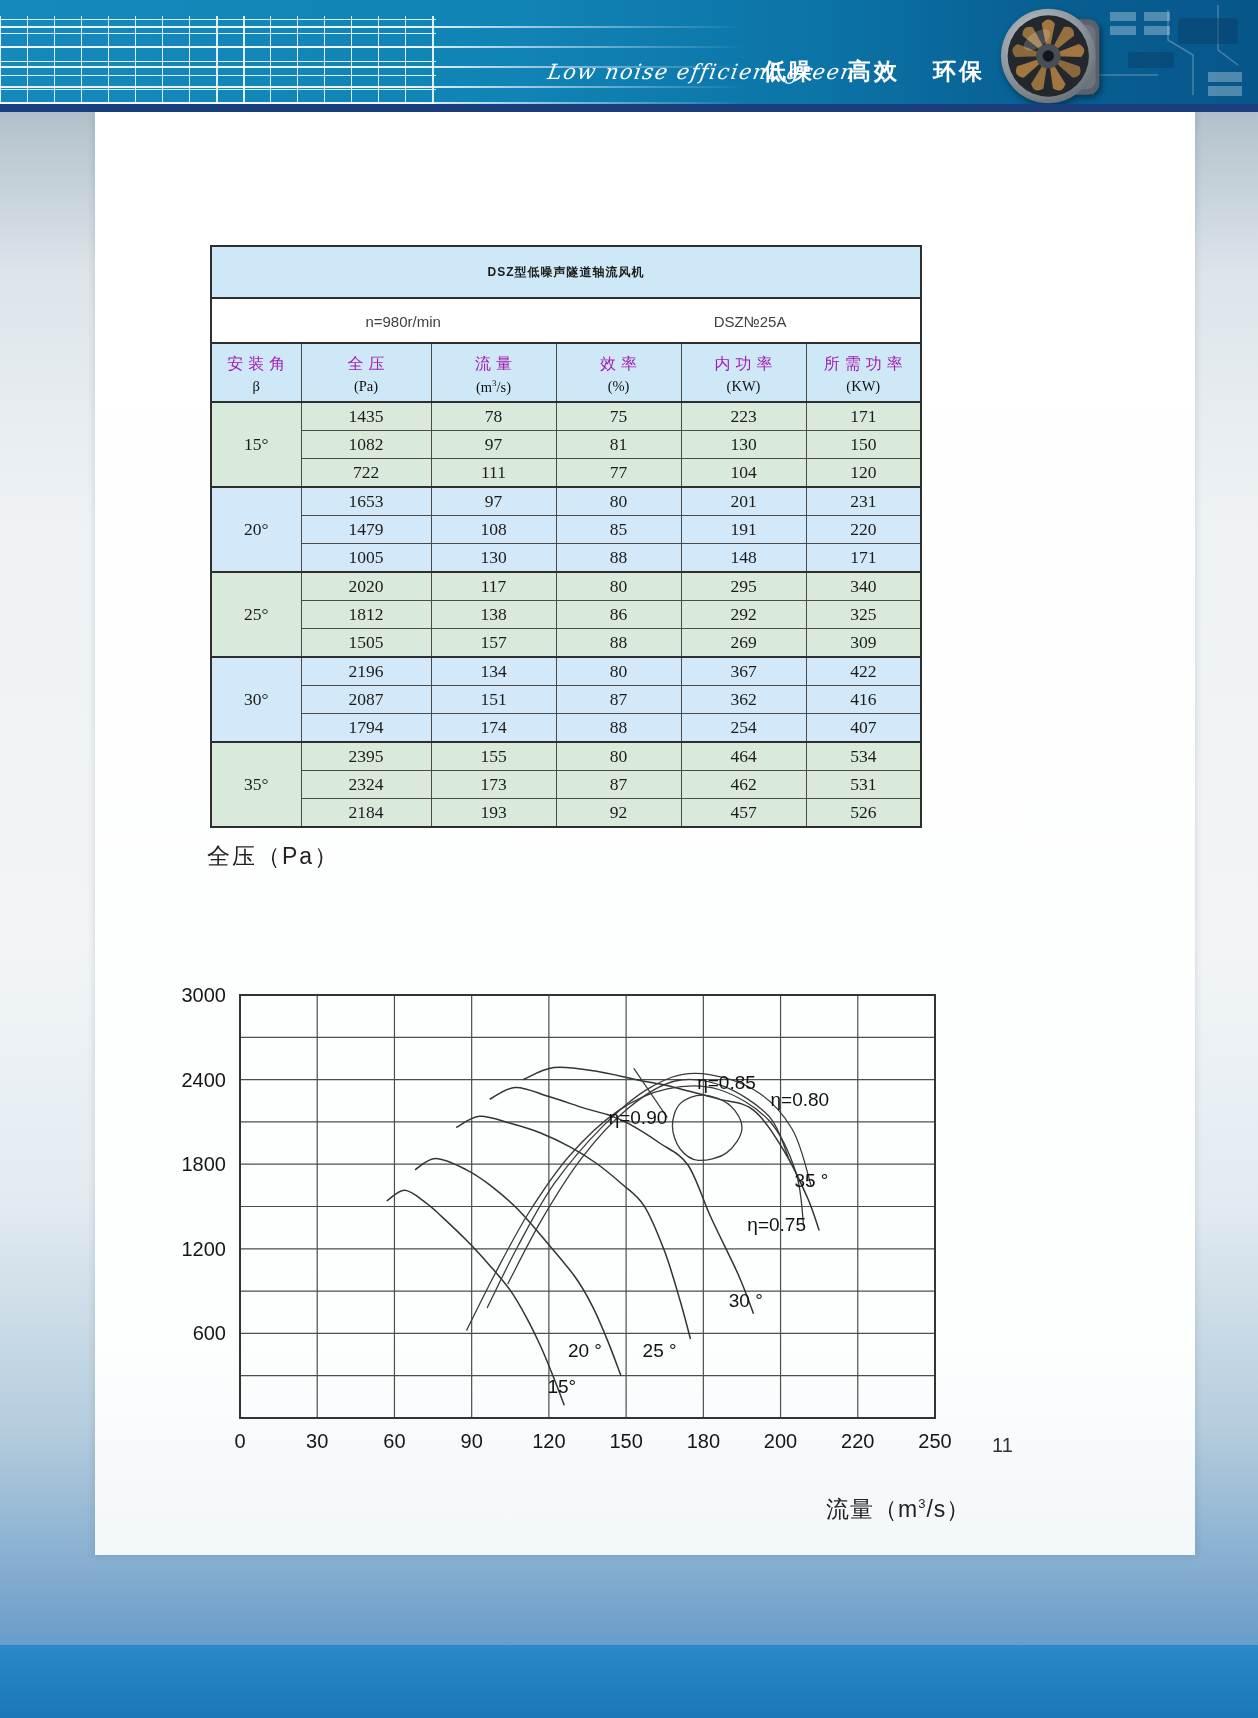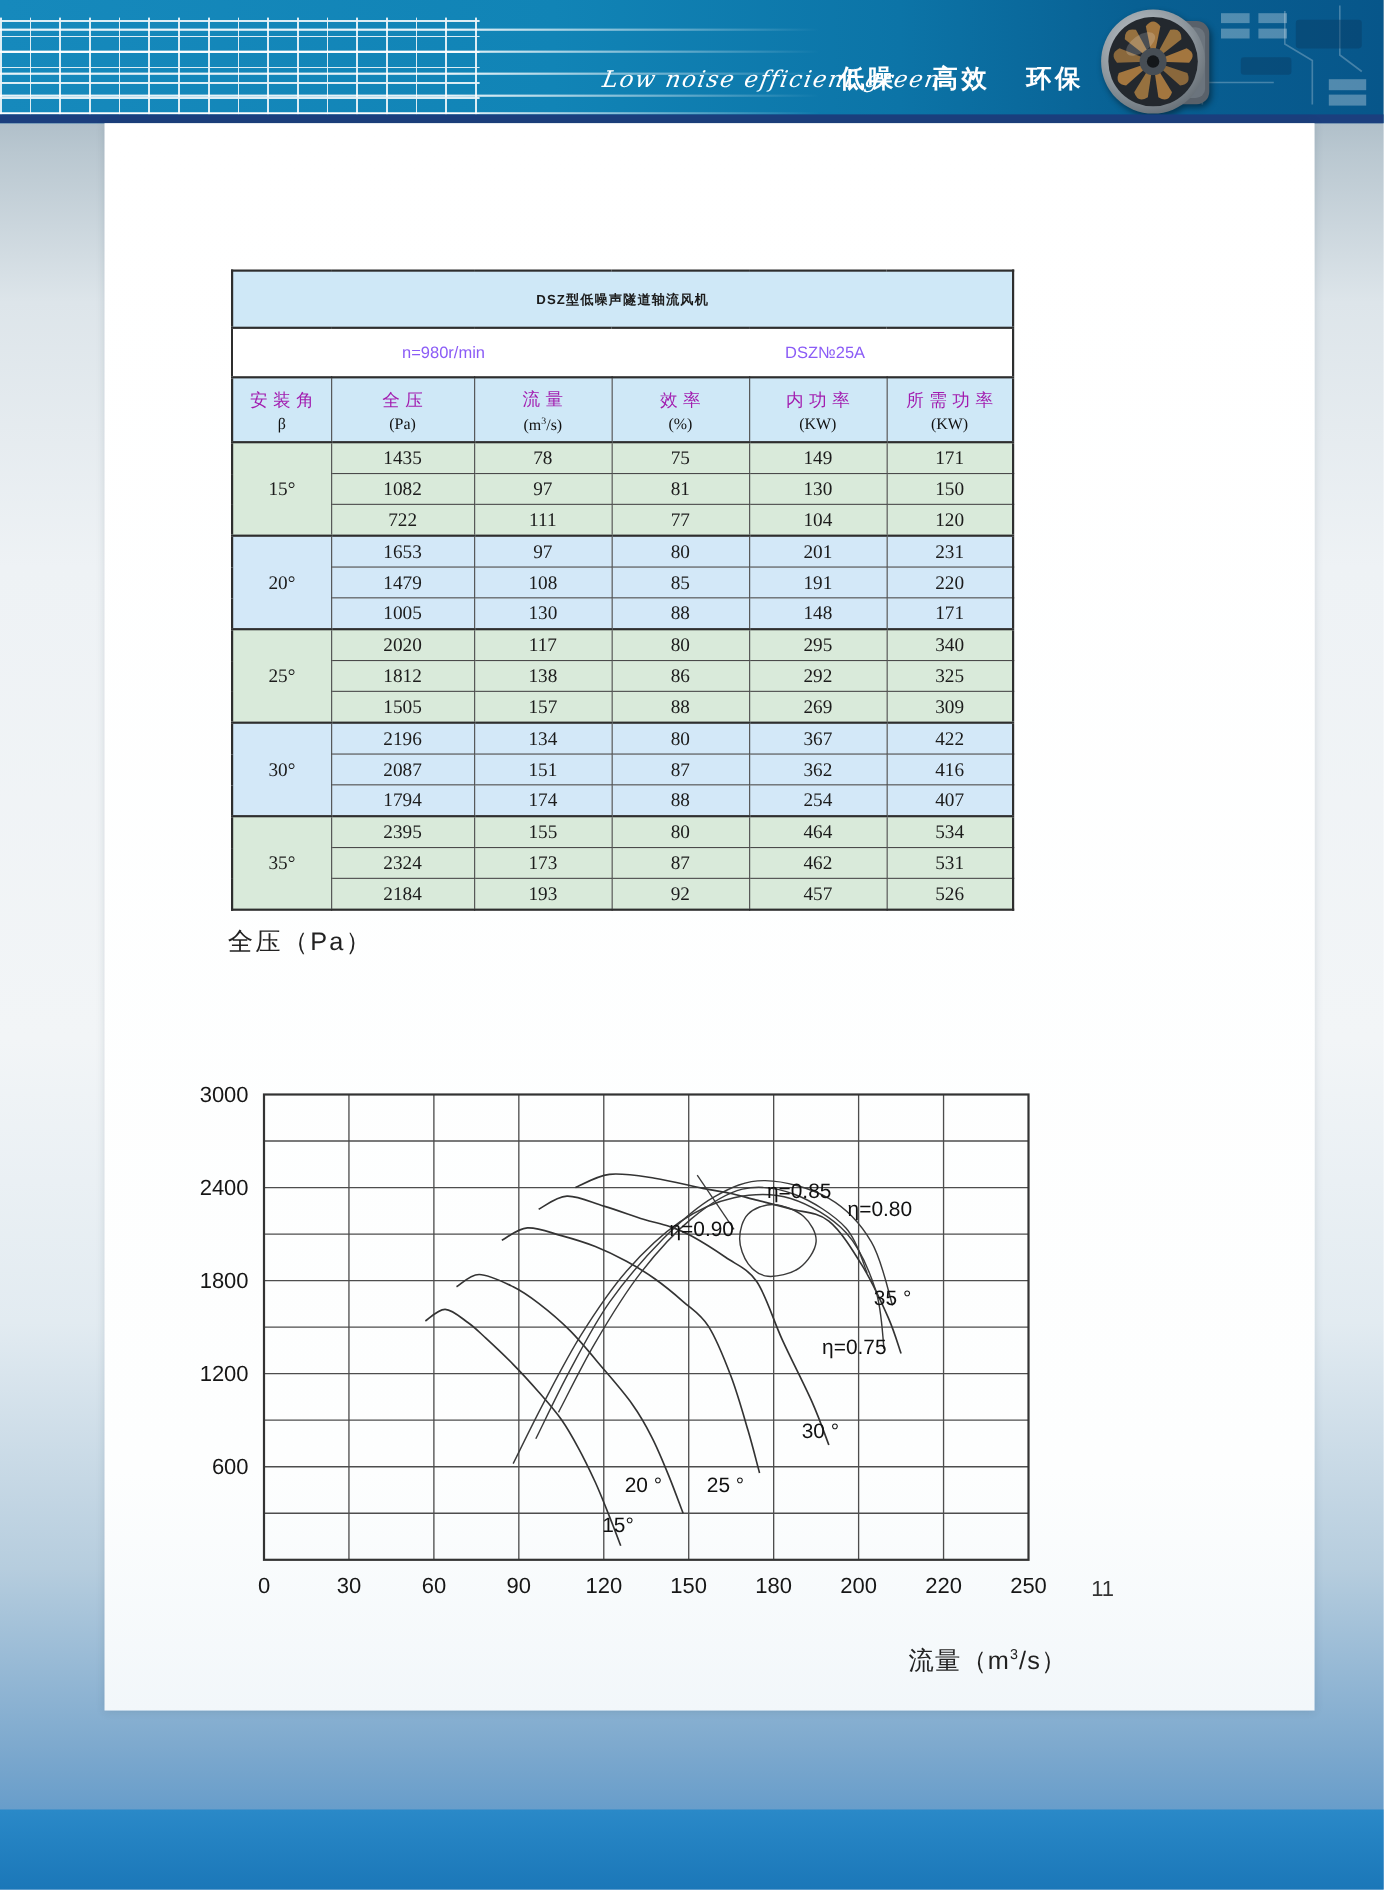--- a/index.html
+++ b/index.html
@@ -28,21 +28,21 @@
     box-shadow:0 0 8px rgba(40,60,80,.18);}
   
   table.spec{position:absolute;left:210px;top:245px;width:710px;border-collapse:collapse;
     font-family:"Liberation Serif","DejaVu Serif",serif;color:#1c1c1c;
     border:2px solid #2e2e2e;table-layout:fixed;}
   table.spec td{border:1px solid #4a4a4a;text-align:center;padding:0;}
   table.spec td.tt{background:#cfe8f7;height:50px;font-family:"Liberation Sans",sans-serif;
     font-size:12px;font-weight:600;letter-spacing:1px;border-bottom:2px solid #2e2e2e;}
   table.spec td.sub{height:43px;background:#fff;font-family:"Liberation Sans",sans-serif;
     font-size:15px;position:relative;border-bottom:2px solid #2e2e2e;}
-  td.sub .s1,td.sub .s2{position:absolute;top:50%;transform:translate(-50%,-50%);white-space:nowrap;color:#8b5cf6;}
+  td.sub .s1,td.sub .s2{position:absolute;top:50%;transform:translate(-50%,-50%);white-space:nowrap;color:#404040;}
   td.sub .s1{left:27%;} td.sub .s2{left:76%;}
   table.spec td.hd{background:#cfe8f7;height:57px;border-bottom:2px solid #2e2e2e;}
   td.hd .l1{display:block;font-family:"Liberation Sans",sans-serif;font-size:16px;
     letter-spacing:5px;margin:4px 0 3px 5px;color:#a21caf;}
   td.hd .l2{display:block;font-size:14.5px;color:#111;}
   td.hd sup{font-size:9px;}
   table.spec td.num,table.spec td.ang{height:27px;font-size:17.5px;}
   tr.g-green td{background:#d9eada;}
   tr.g-blue td{background:#d3e8f8;}
   tr.gstart td{border-top:2px solid #2e2e2e;margin-top:12px;}
@@ -173,21 +173,21 @@
           <td class="hd">
             <span class="l1">所需功率</span>
             <span class="l2">(KW)</span>
           </td>
         </tr>
         <tr class="g-green gstart">
           <td class="ang" rowspan="3">15°</td>
           <td class="num">1435</td>
           <td class="num">78</td>
           <td class="num">75</td>
-          <td class="num">149</td>
+          <td class="num">223</td>
           <td class="num">171</td>
         </tr>
         <tr class="g-green">
           <td class="num">1082</td>
           <td class="num">97</td>
           <td class="num">81</td>
           <td class="num">130</td>
           <td class="num">150</td>
         </tr>
         <tr class="g-green">

